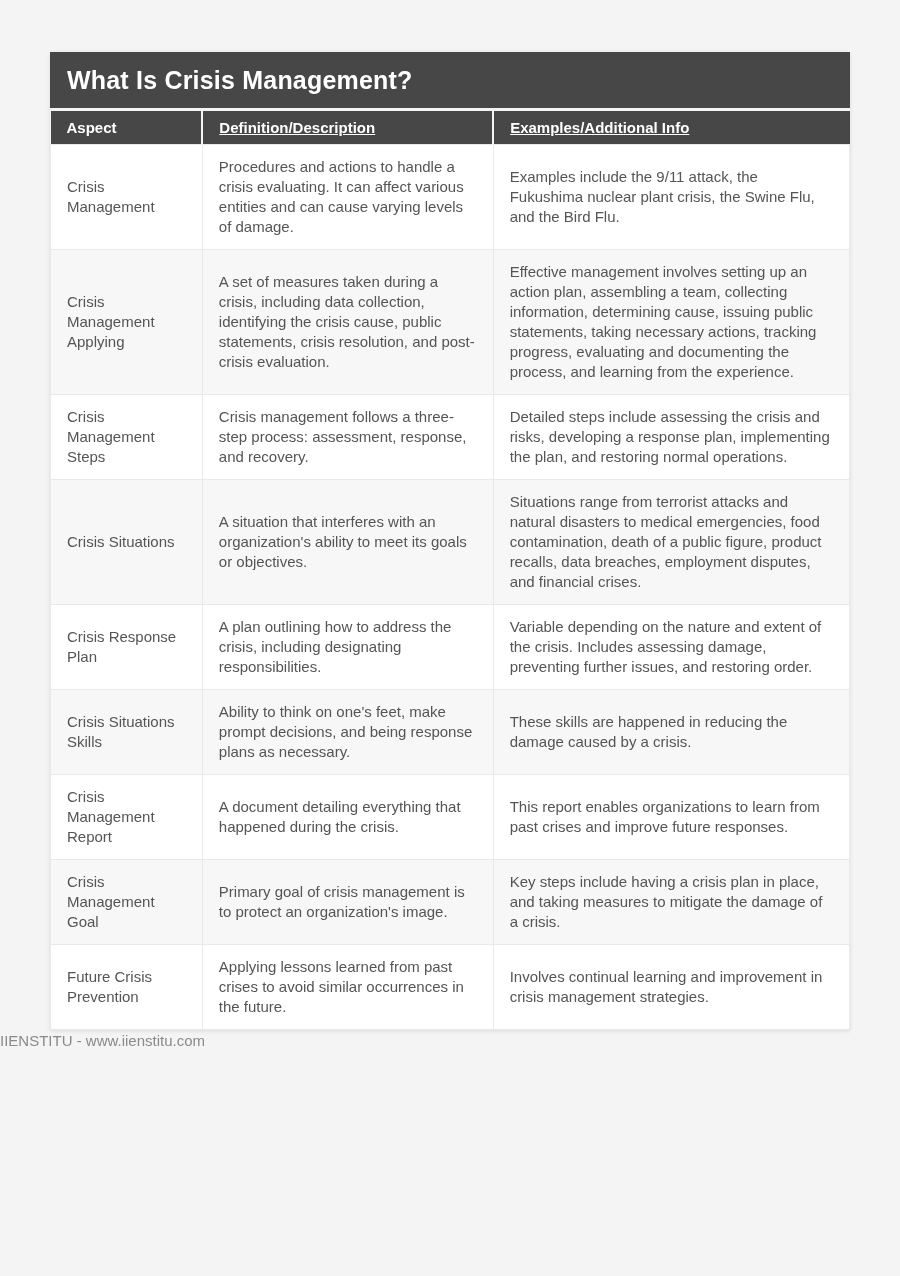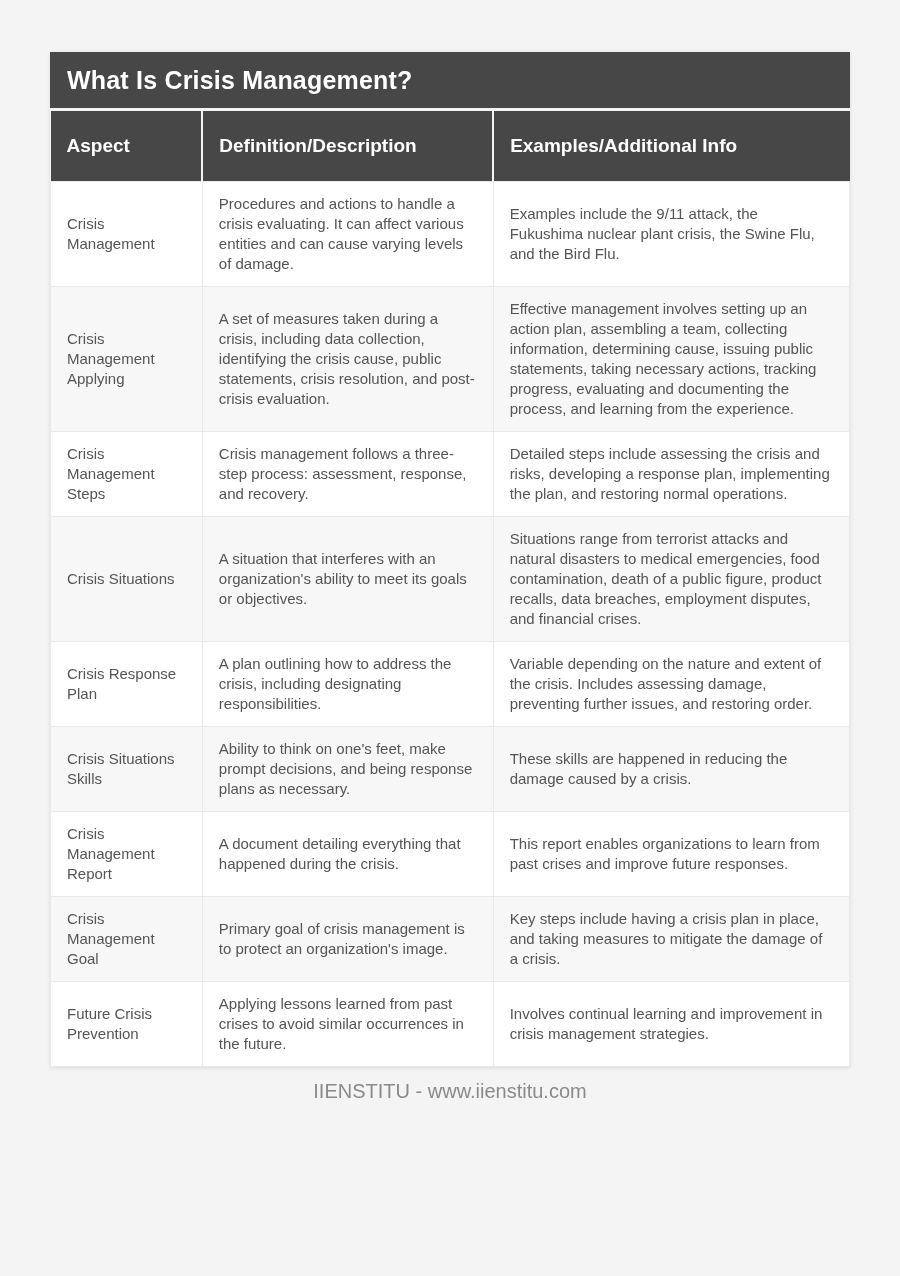--- a/index.html
+++ b/index.html
@@ -34,45 +34,45 @@
     letter-spacing: 0.2px;
   }
   table {
     width: 100%;
     border-collapse: collapse;
     table-layout: fixed;
   }
   thead th {
     background: var(--header-bg);
     color: var(--header-text);
-    font-size: 19px;
+    font-size: 15px;
     font-weight: bold;
     text-align: left;
-    padding: 24px 16px;
+    padding: 8px 16px;
     vertical-align: middle;
   }
-  thead th + th { border-left: 2px solid var(--page-bg); }
+  thead th + th { border-left: 2px solid var(--page-bg); text-decoration: underline; }
   col.col-aspect     { width: 19%; }
   col.col-definition { width: 36.4%; }
   col.col-examples   { width: 44.6%; }
   tbody td {
     font-size: 15px;
     color: var(--body-text);
     line-height: 20px;
     padding: 12px 16px;
     vertical-align: middle;
     border: 1px solid var(--border);
   }
   tbody tr:nth-child(odd)  td { background: var(--row-bg); }
   tbody tr:nth-child(even) td { background: var(--row-alt-bg); }
   .footer {
-    text-align: center;
+    text-align: left;
     color: var(--footer-text);
-    font-size: 20px;
-    margin-top: 13px;
+    font-size: 15px;
+    margin-top: 2px;
     padding-bottom: 40px;
   }
 </style>
 </head>
 <body>
 
 <div class="table-card">
   <div class="title-bar">What Is Crisis Management?</div>
 
   <table>

